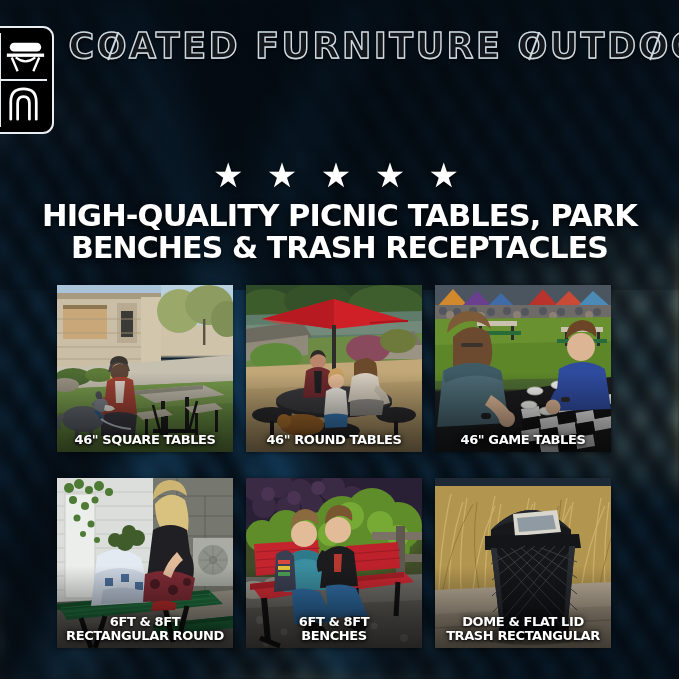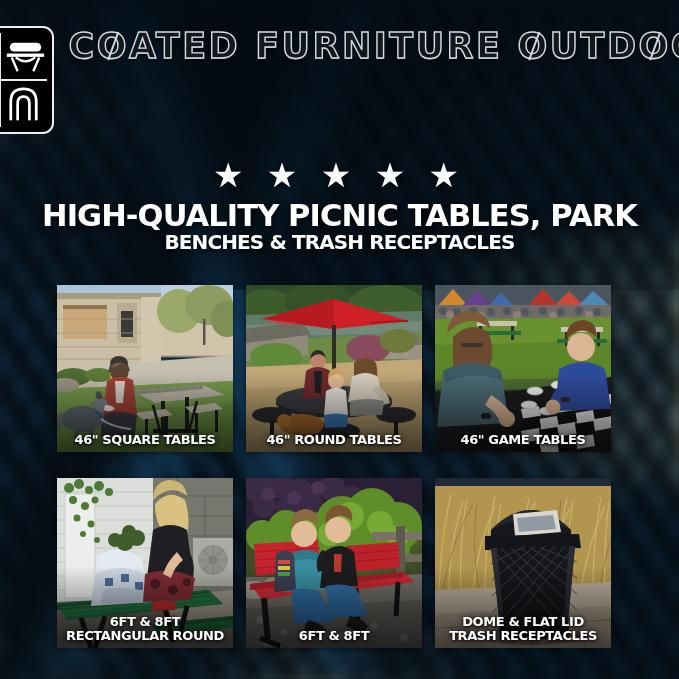--- a/index.html
+++ b/index.html
@@ -149,21 +149,21 @@
     text-align: center;
     color: #ffffff;
     font-family: "DejaVu Sans", sans-serif;
     font-weight: bold;
     font-size: 30.5px;
     line-height: 1.06;
     letter-spacing: -0.9px;
     text-shadow: 0 2px 6px rgba(0,0,0,0.8);
   }
   .headline .ln { display: block; white-space: nowrap; }
-  .headline .ln2 { font-size: 20px; }
+  .headline .ln2 { font-size: 30px; }
 
   
   .grid {
     position: absolute;
     left: 57px;
     top: 285px;
     width: 566px;
     display: grid;
     grid-template-columns: repeat(3, 176px);
     grid-template-rows: 167px 170px;
@@ -831,20 +831,21 @@
               <path d="M88 76 l8 0 l-1 18 l-7 0 Z" fill="#b5392f"></path>
               <path d="M80 108 q16 -4 30 2 l12 28 l-40 2 Z" fill="#2f6ba0"></path>
               <path d="M104 138 q12 2 18 10 l-6 8 l-16 -8 Z" fill="#1d1d1f"></path>
               <path d="M76 72 q-8 10 -4 22 l8 -2 q-2 -10 4 -16 Z" fill="#1c1c1f"></path>
             </g>
           </svg>
         </div>
         <div class="shade"></div>
         <div class="tile-label">
           <span>6FT &amp; 8FT</span>
+          <span class="l2">BENCHES</span>
         </div>
       </div>
 
       <div class="tile">
         <div class="scene s6"></div>
         <div class="art">
           <svg viewBox="0 0 176 170" preserveAspectRatio="none" aria-hidden="true">
 
             <rect x="0" y="0" width="176" height="10" fill="#1d2a36"></rect>
 
@@ -910,19 +911,19 @@
               <path d="M56 70 L62 70 L70 154 L66 156 Z" fill="#2d3037" opacity="0.85"></path>
               <path d="M134 68 L140 68 L132 154 L128 154 Z" fill="#2d3037" opacity="0.85"></path>
 
               <path d="M64 150 L134 148 L133 160 L65 162 Z" fill="#101114"></path>
             </g>
           </svg>
         </div>
         <div class="shade"></div>
         <div class="tile-label">
           <span>DOME &amp; FLAT LID</span>
-          <span class="l2">TRASH RECEPTACLES</span>
+          <span class="l2">TRASH RECTANGULAR</span>
         </div>
       </div>
 
     </div>
   </div>
 </div>
 
 </body></html>

